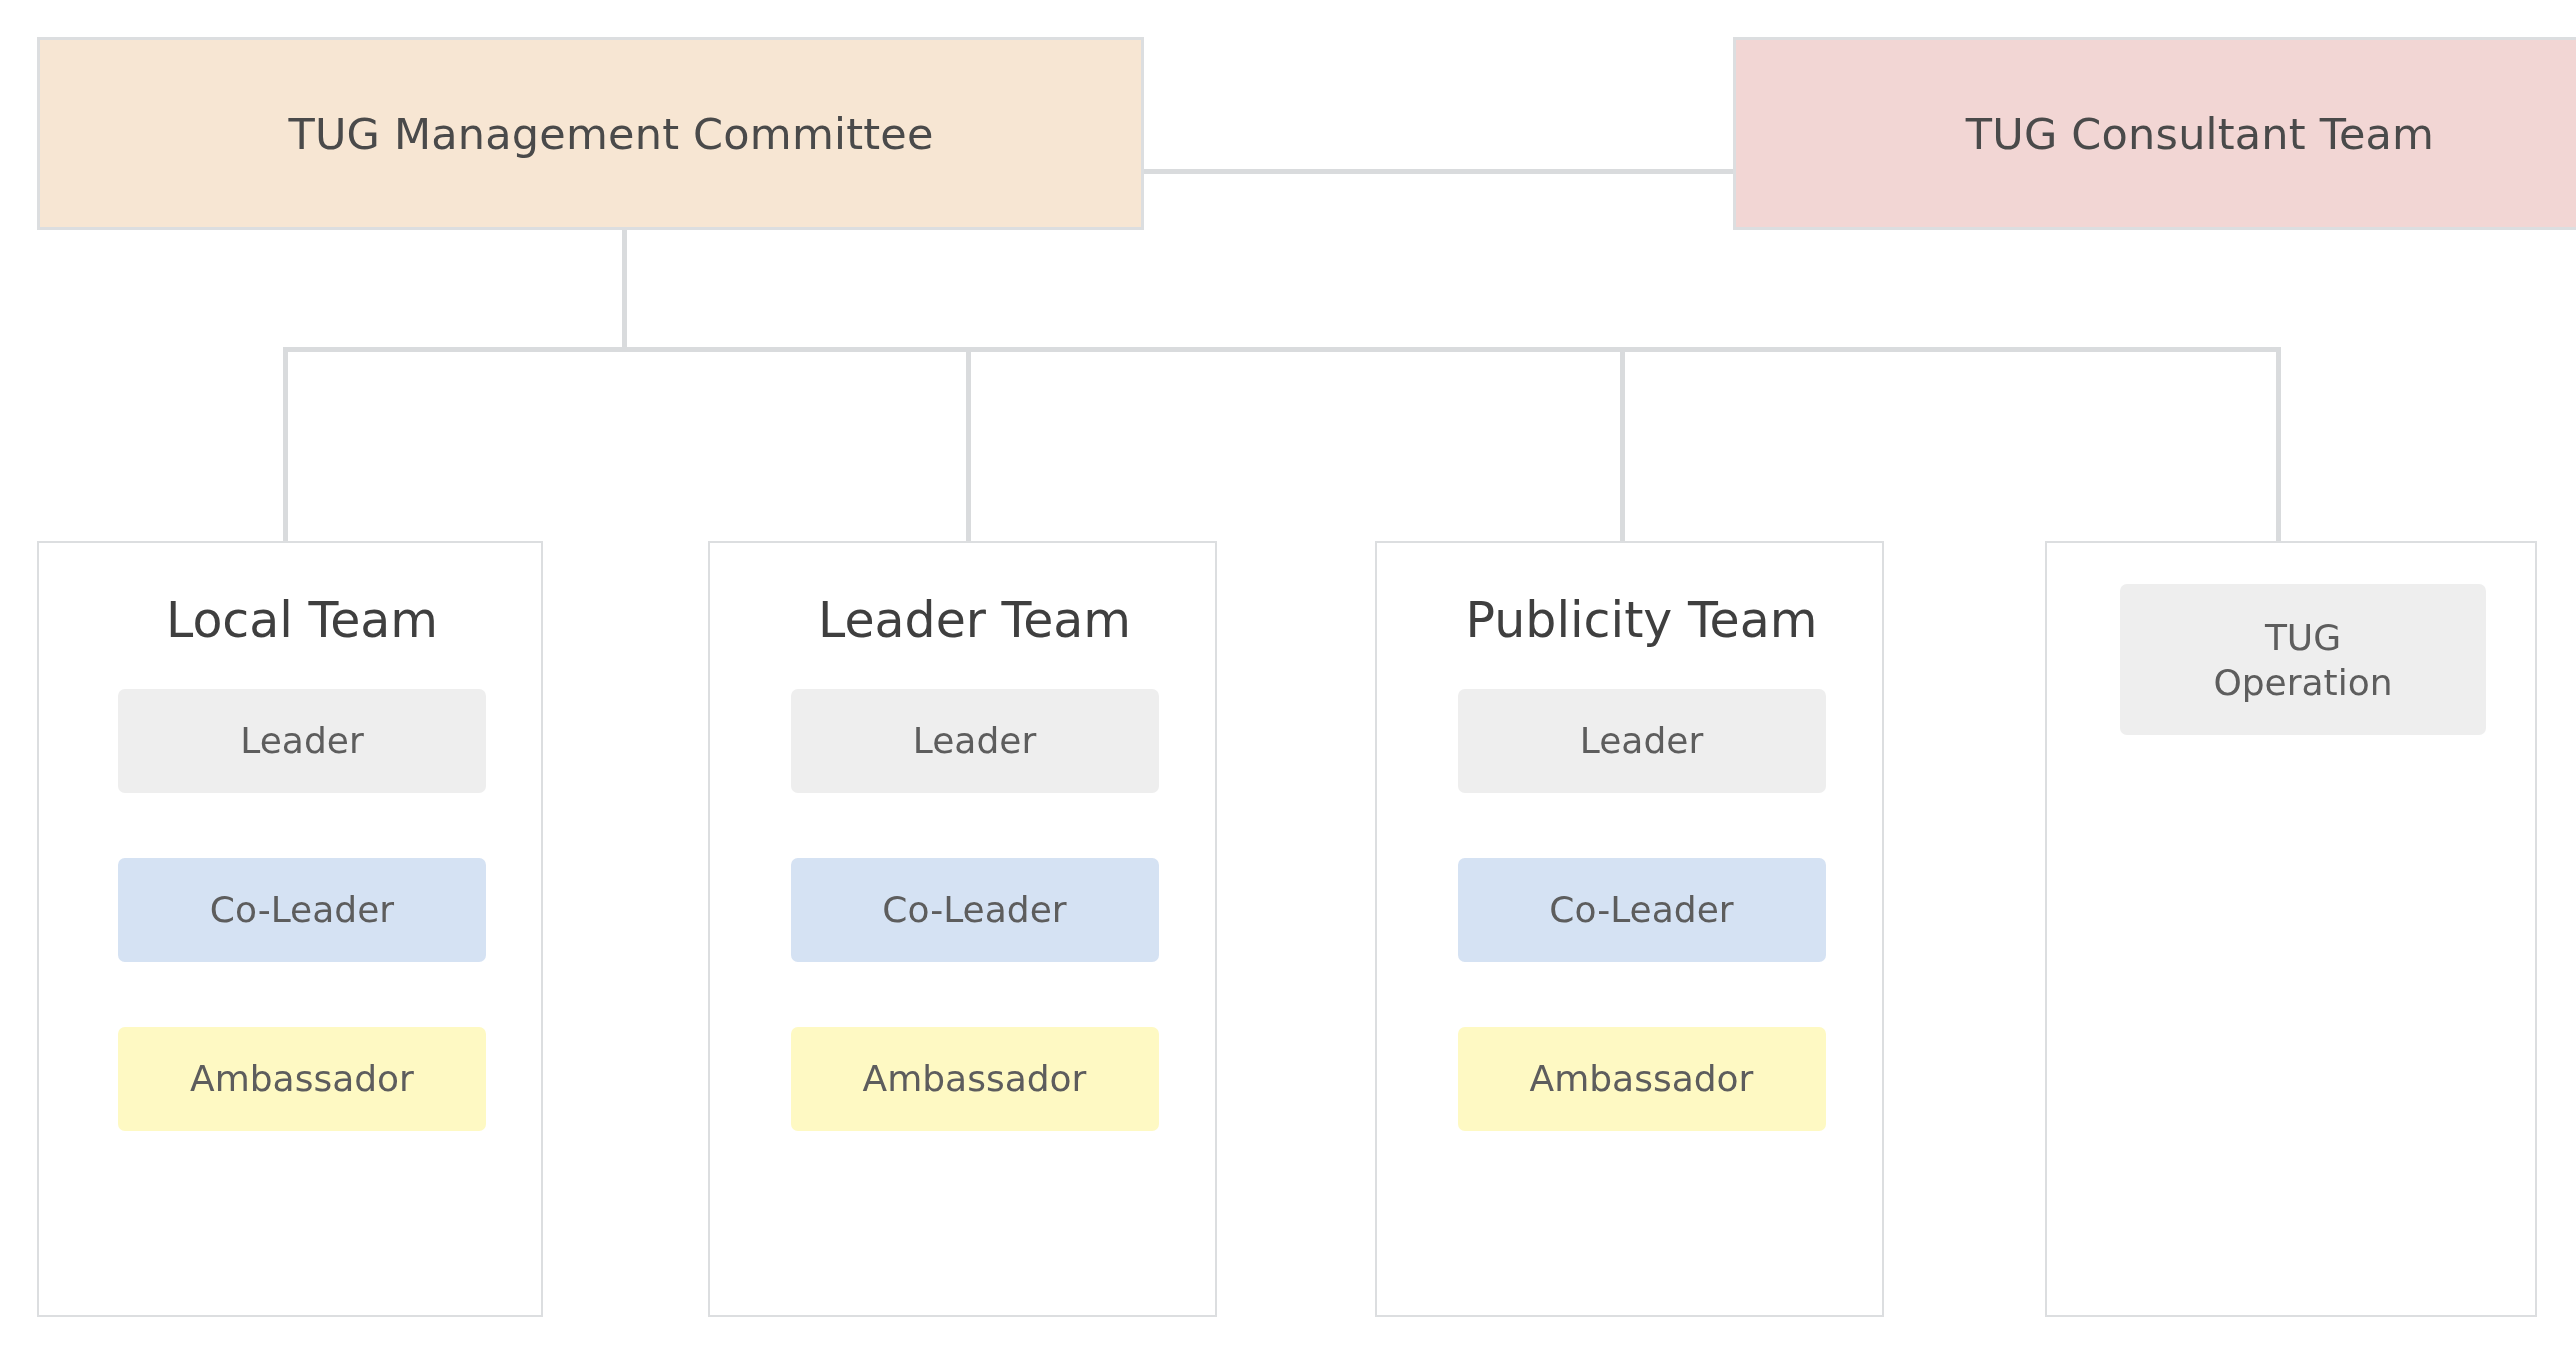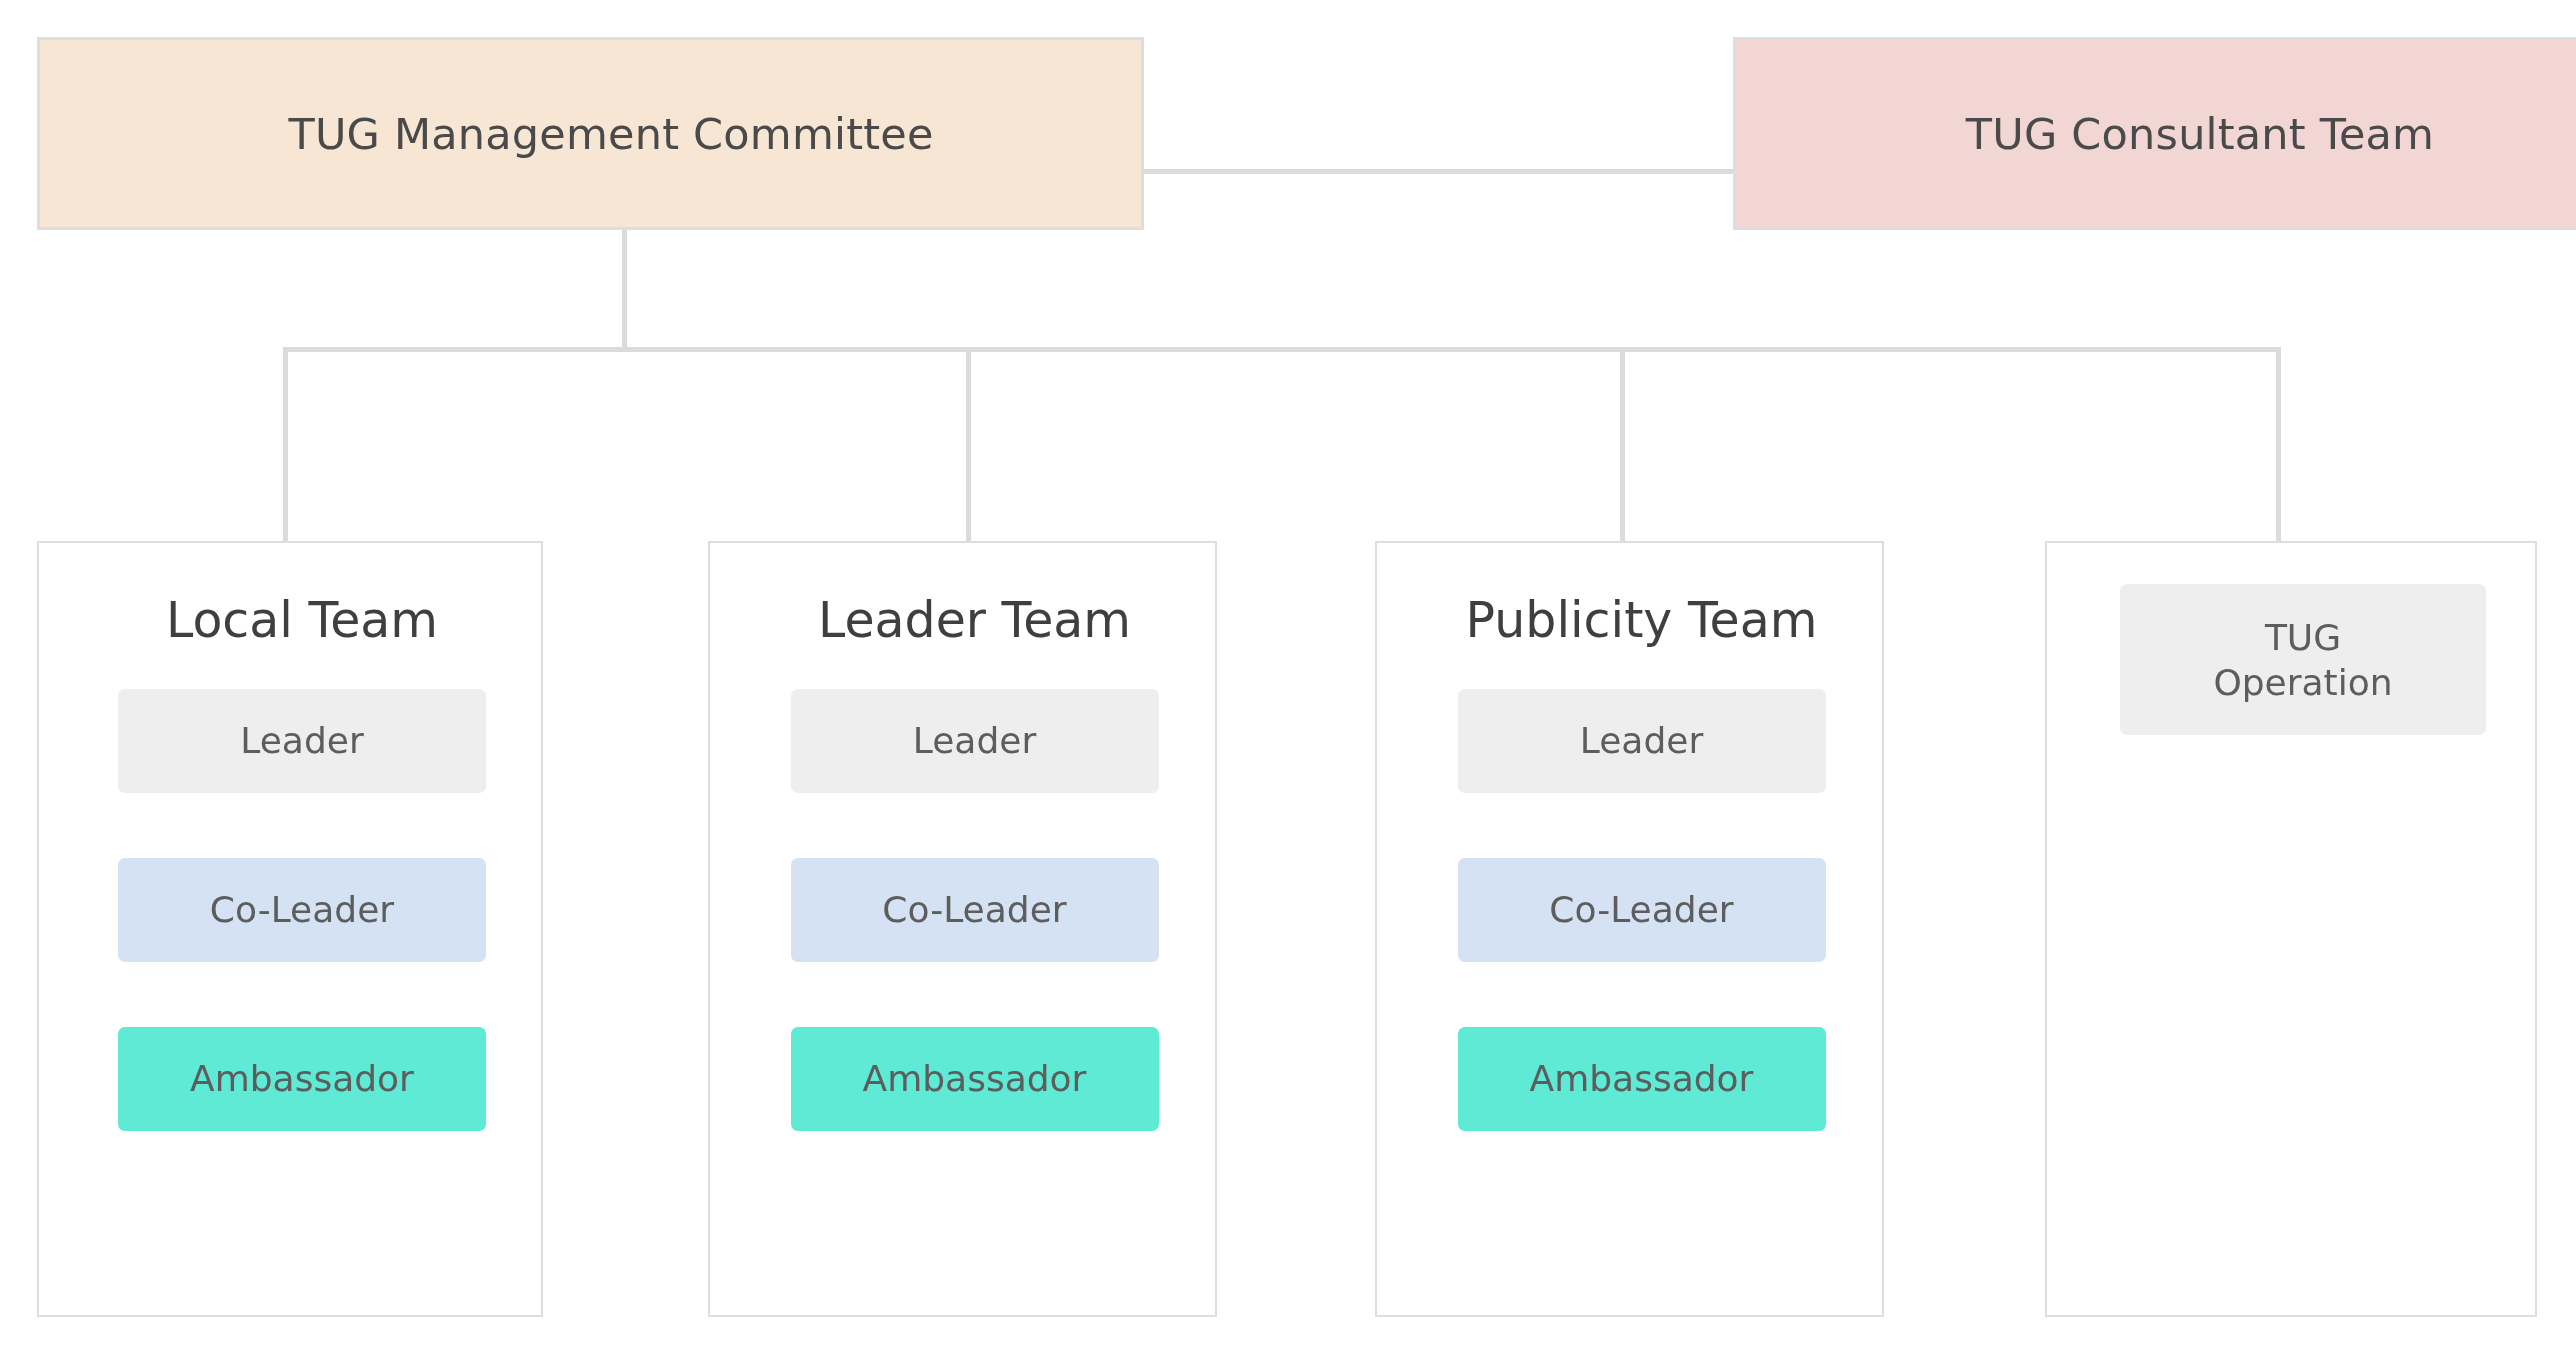--- a/index.html
+++ b/index.html
@@ -100,21 +100,21 @@
     line-height: 1.25;
     margin-bottom: 65px;
     height: 104px;
   }
   .role-chip.tall {
     height: 151px;
     margin-bottom: 0;
   }
   .chip-grey   { background: #eeeeee; }
   .chip-blue   { background: #d5e2f3; text-align: right; }
-  .chip-peach  { background: #5eead4; }
+  .chip-peach  { background: #fef9c3; }
 
   #card-local     { left: 37px;   width: 506px; }
   #card-content   { left: 708px;  width: 509px; }
   #card-publicity { left: 1375px; width: 509px; }
   #card-assistant { left: 2045px; width: 492px; }
 
   #card-local .role-chip,
   #card-content .role-chip,
   #card-publicity .role-chip { width: 368px; }
   #card-assistant .role-chip { width: 366px; }

